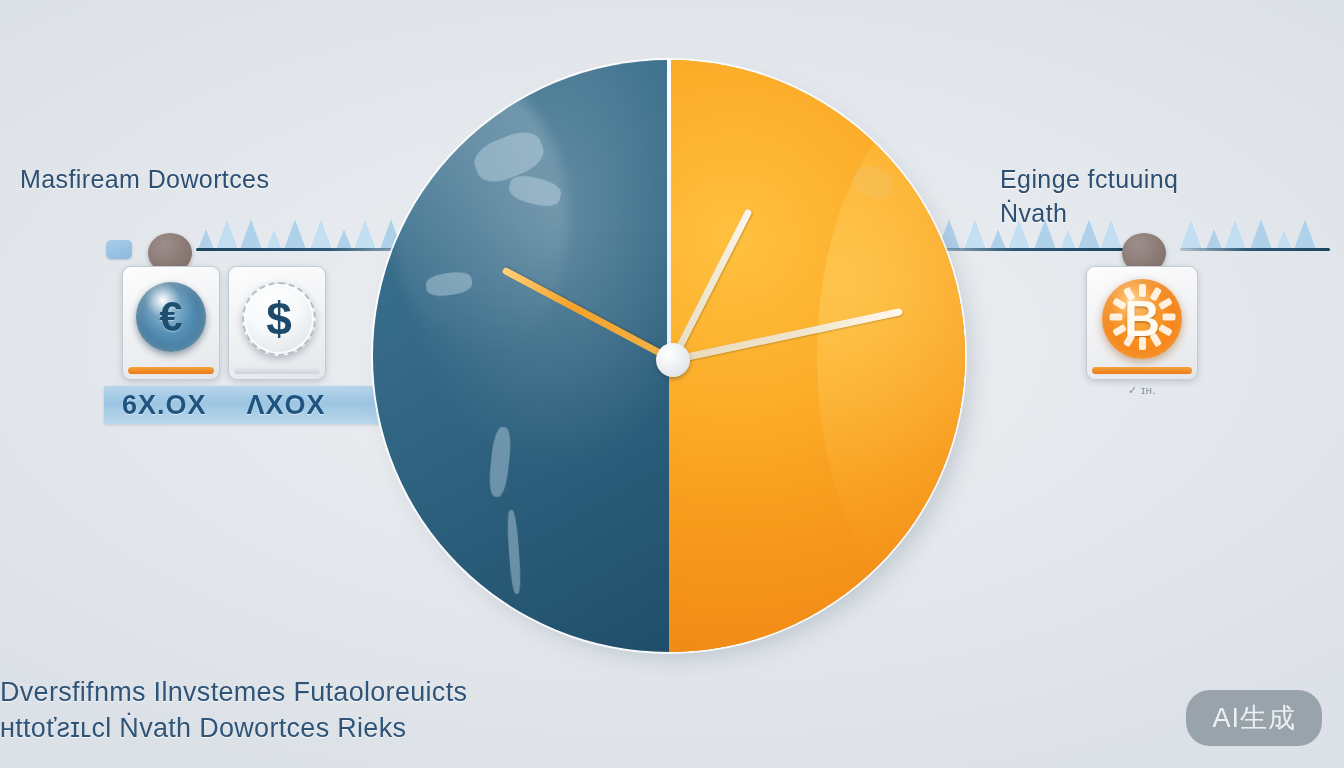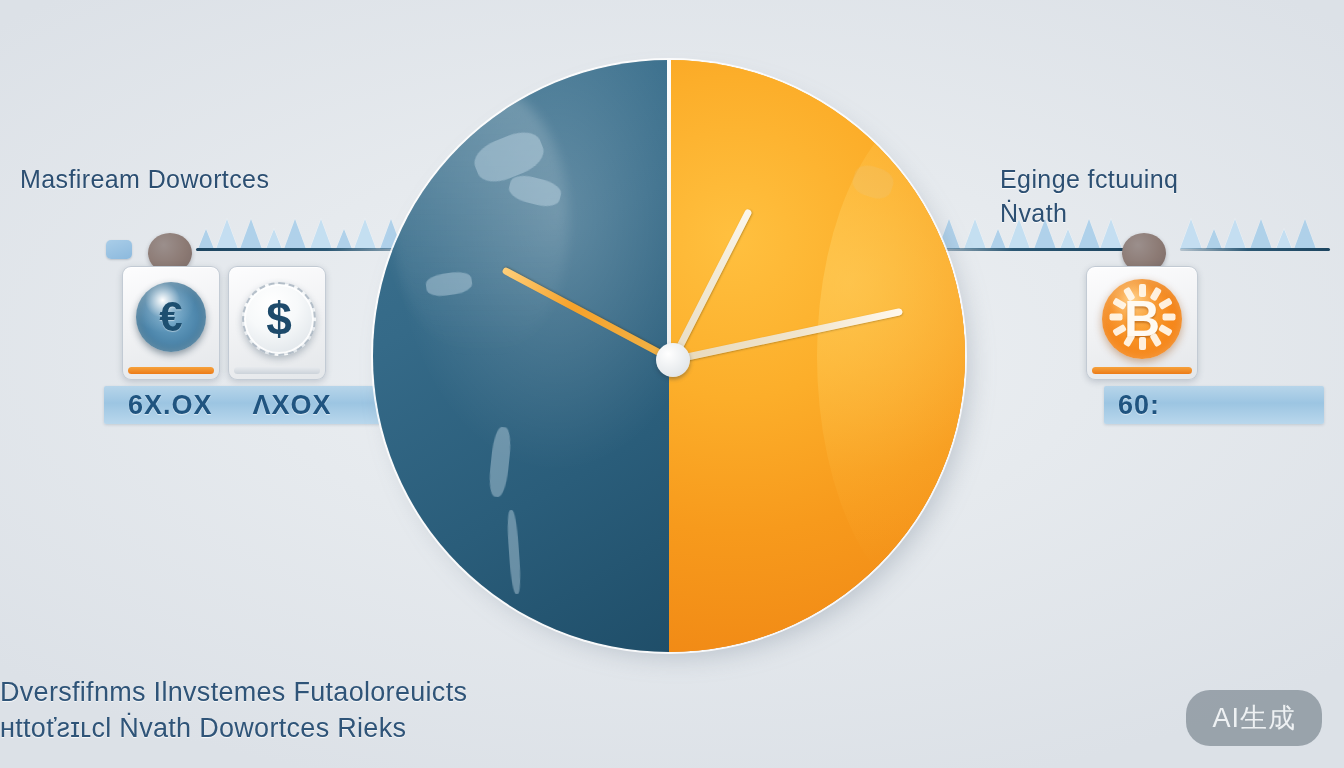--- a/index.html
+++ b/index.html
@@ -218,21 +218,21 @@
 
   <div class="card" style="left:228px;top:266px;width:96px;height:112px;">
     <div class="coin coin-dollar" style="left:13px;top:15px;width:70px;height:70px;">
       <span class="sym sym-dollar">$</span>
     </div>
     <div class="accent grey"></div>
     <div class="micro">ᴘ ᴜ ᴄ ᴛ ᴇ</div>
   </div>
 
   <div class="band" style="left:104px;top:386px;width:316px;">
-    <span class="val" style="margin-left:24px;">6X.OX</span>
+    <span class="val" style="margin-left:18px;">6X.OX</span>
     <span class="val" style="margin-left:40px;">ΛXOX</span>
   </div>
 
   <div class="heading" style="left:1000px;top:162px;width:340px;">
     <span>Eginge fctuuinq</span>
     <span class="l2">Ṅvath</span>
   </div>
 
   <div class="rail right" style="left:920px;top:212px;width:206px;">
     <div class="teeth">
@@ -278,23 +278,20 @@
           <i style="transform:rotate(270deg)"></i>
         <i style="transform:rotate(300deg)"></i>
           <i style="transform:rotate(330deg)"></i>
       </div>
       <span class="sym sym-btc">B</span>
     </div>
     <div class="accent orange"></div>
     <div class="micro">✓ ɪʜ.</div>
   </div>
 
-  <div class="band" style="left:1104px;top:386px;width:220px;">
-    <span class="val" style="margin-left:14px;">60:</span>
-  </div>
 
   <div class="pie-wrap">
     <div class="pie-shadow"></div>
     <div class="pie">
       <div class="half half-left">
         <div class="gloss"></div>
         <div class="crack" style="left:34%;top:13%;width:70px;height:40px;transform:rotate(-22deg);"></div>
         <div class="crack" style="left:46%;top:20%;width:52px;height:26px;transform:rotate(14deg);"></div>
         <div class="crack" style="left:18%;top:36%;width:46px;height:22px;transform:rotate(-8deg);"></div>
         <div class="crack" style="left:40%;top:62%;width:18px;height:70px;transform:rotate(6deg);"></div>

